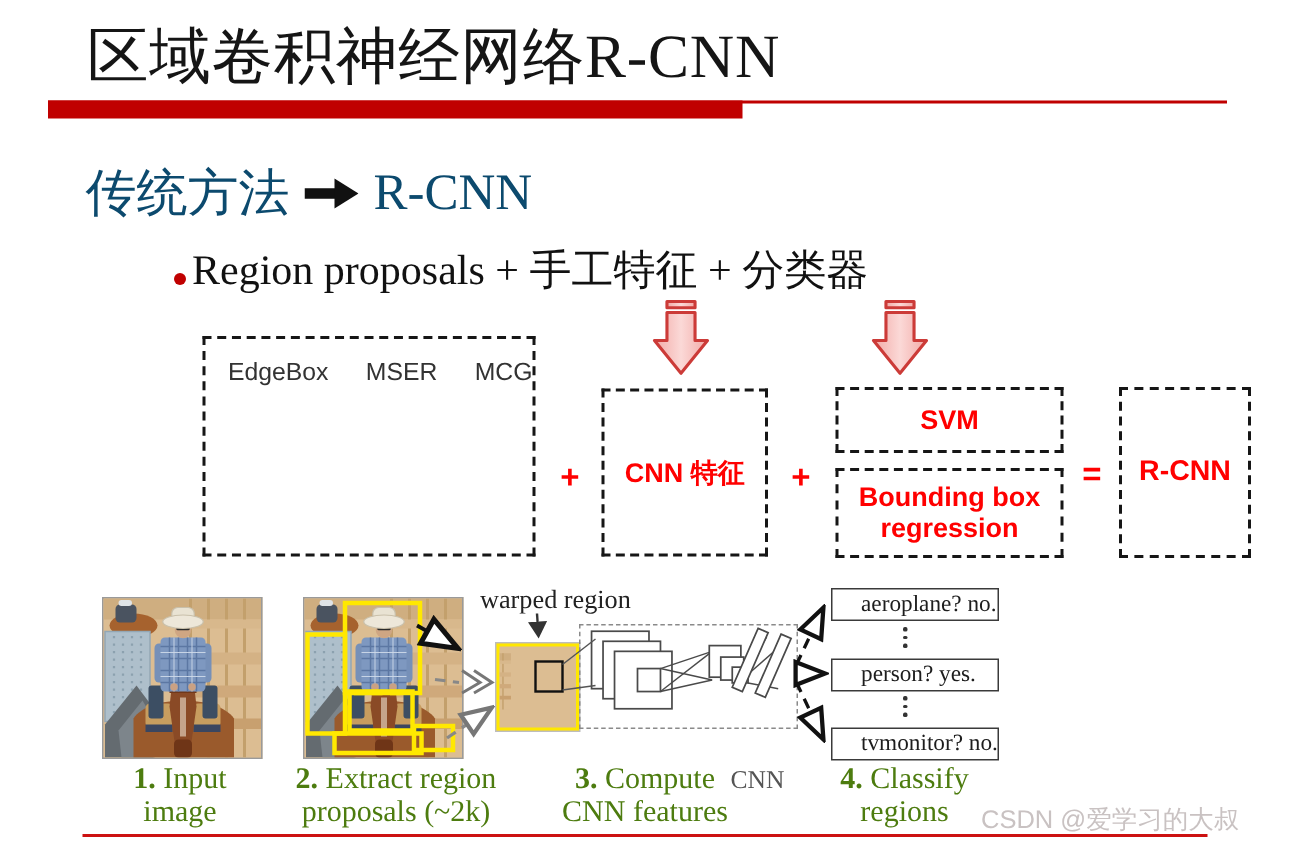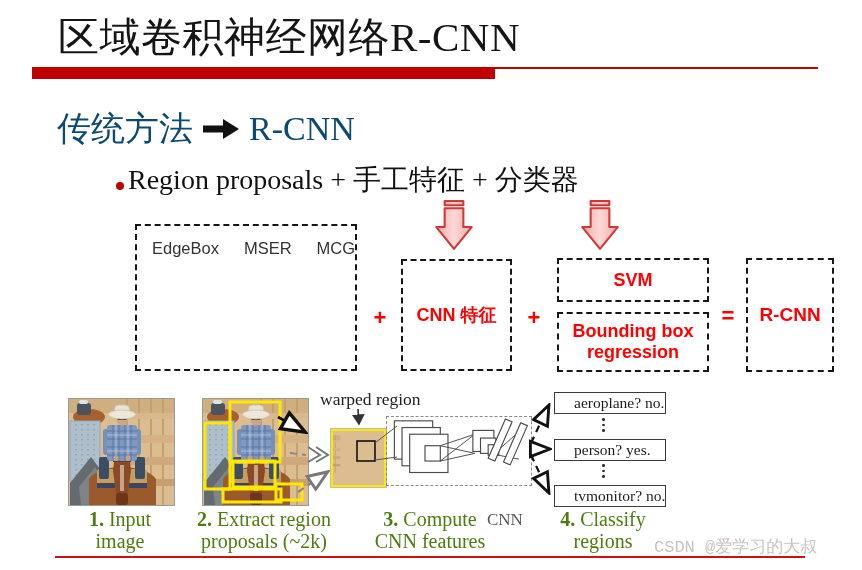--- a/index.html
+++ b/index.html
@@ -37,21 +37,21 @@
   .warped{left:331px;top:429px;width:51px;height:54px;border:2.5px solid #ffe800;
           box-shadow:0 0 0 1px #bdbdbd;overflow:hidden;background:#dcbd92;}
   .cnn-feat{left:386px;top:416px;width:146px;height:70px;border:1.6px dashed #8a8a8a;box-sizing:border-box;background:transparent;}
   .cnn-word{left:487px;top:462px;font-size:17px;color:#555;margin-top:48px;}
   .clsbox{left:554px;width:112px;height:22px;border:1.5px solid #3a3a3a;box-sizing:border-box;
           font-size:15.5px;color:#1d1d1d;background:#fff;display:flex;align-items:center;padding-left:19px;white-space:nowrap;}
   .vdots{width:3px;display:flex;flex-direction:column;gap:3px;align-items:center;}
   .vdots i{width:2.5px;height:2.5px;background:#333;border-radius:50%;}
   .step{top:509px;font-size:20px;line-height:21.5px;color:#4d7c0f;text-align:center;}
   .step b{font-weight:bold;}
-  .watermark{left:654px;top:535px;font-family:Liberation Mono, monospace;font-size:17px;color:#c9c2c2;white-space:nowrap;}
+  .watermark{left:654px;top:535px;font-family:Liberation Sans, sans-serif;font-size:17px;color:#c9c2c2;white-space:nowrap;}
   .bottom-line{left:55px;top:556px;width:750px;height:2px;background:#cc1111;}
   .overlay{left:0;top:0;pointer-events:none;z-index:6;}
 </style>
 </head>
 <body>
 
 <div class="slide">
 
   <svg width="0" height="0" style="position:absolute">
     <defs>

